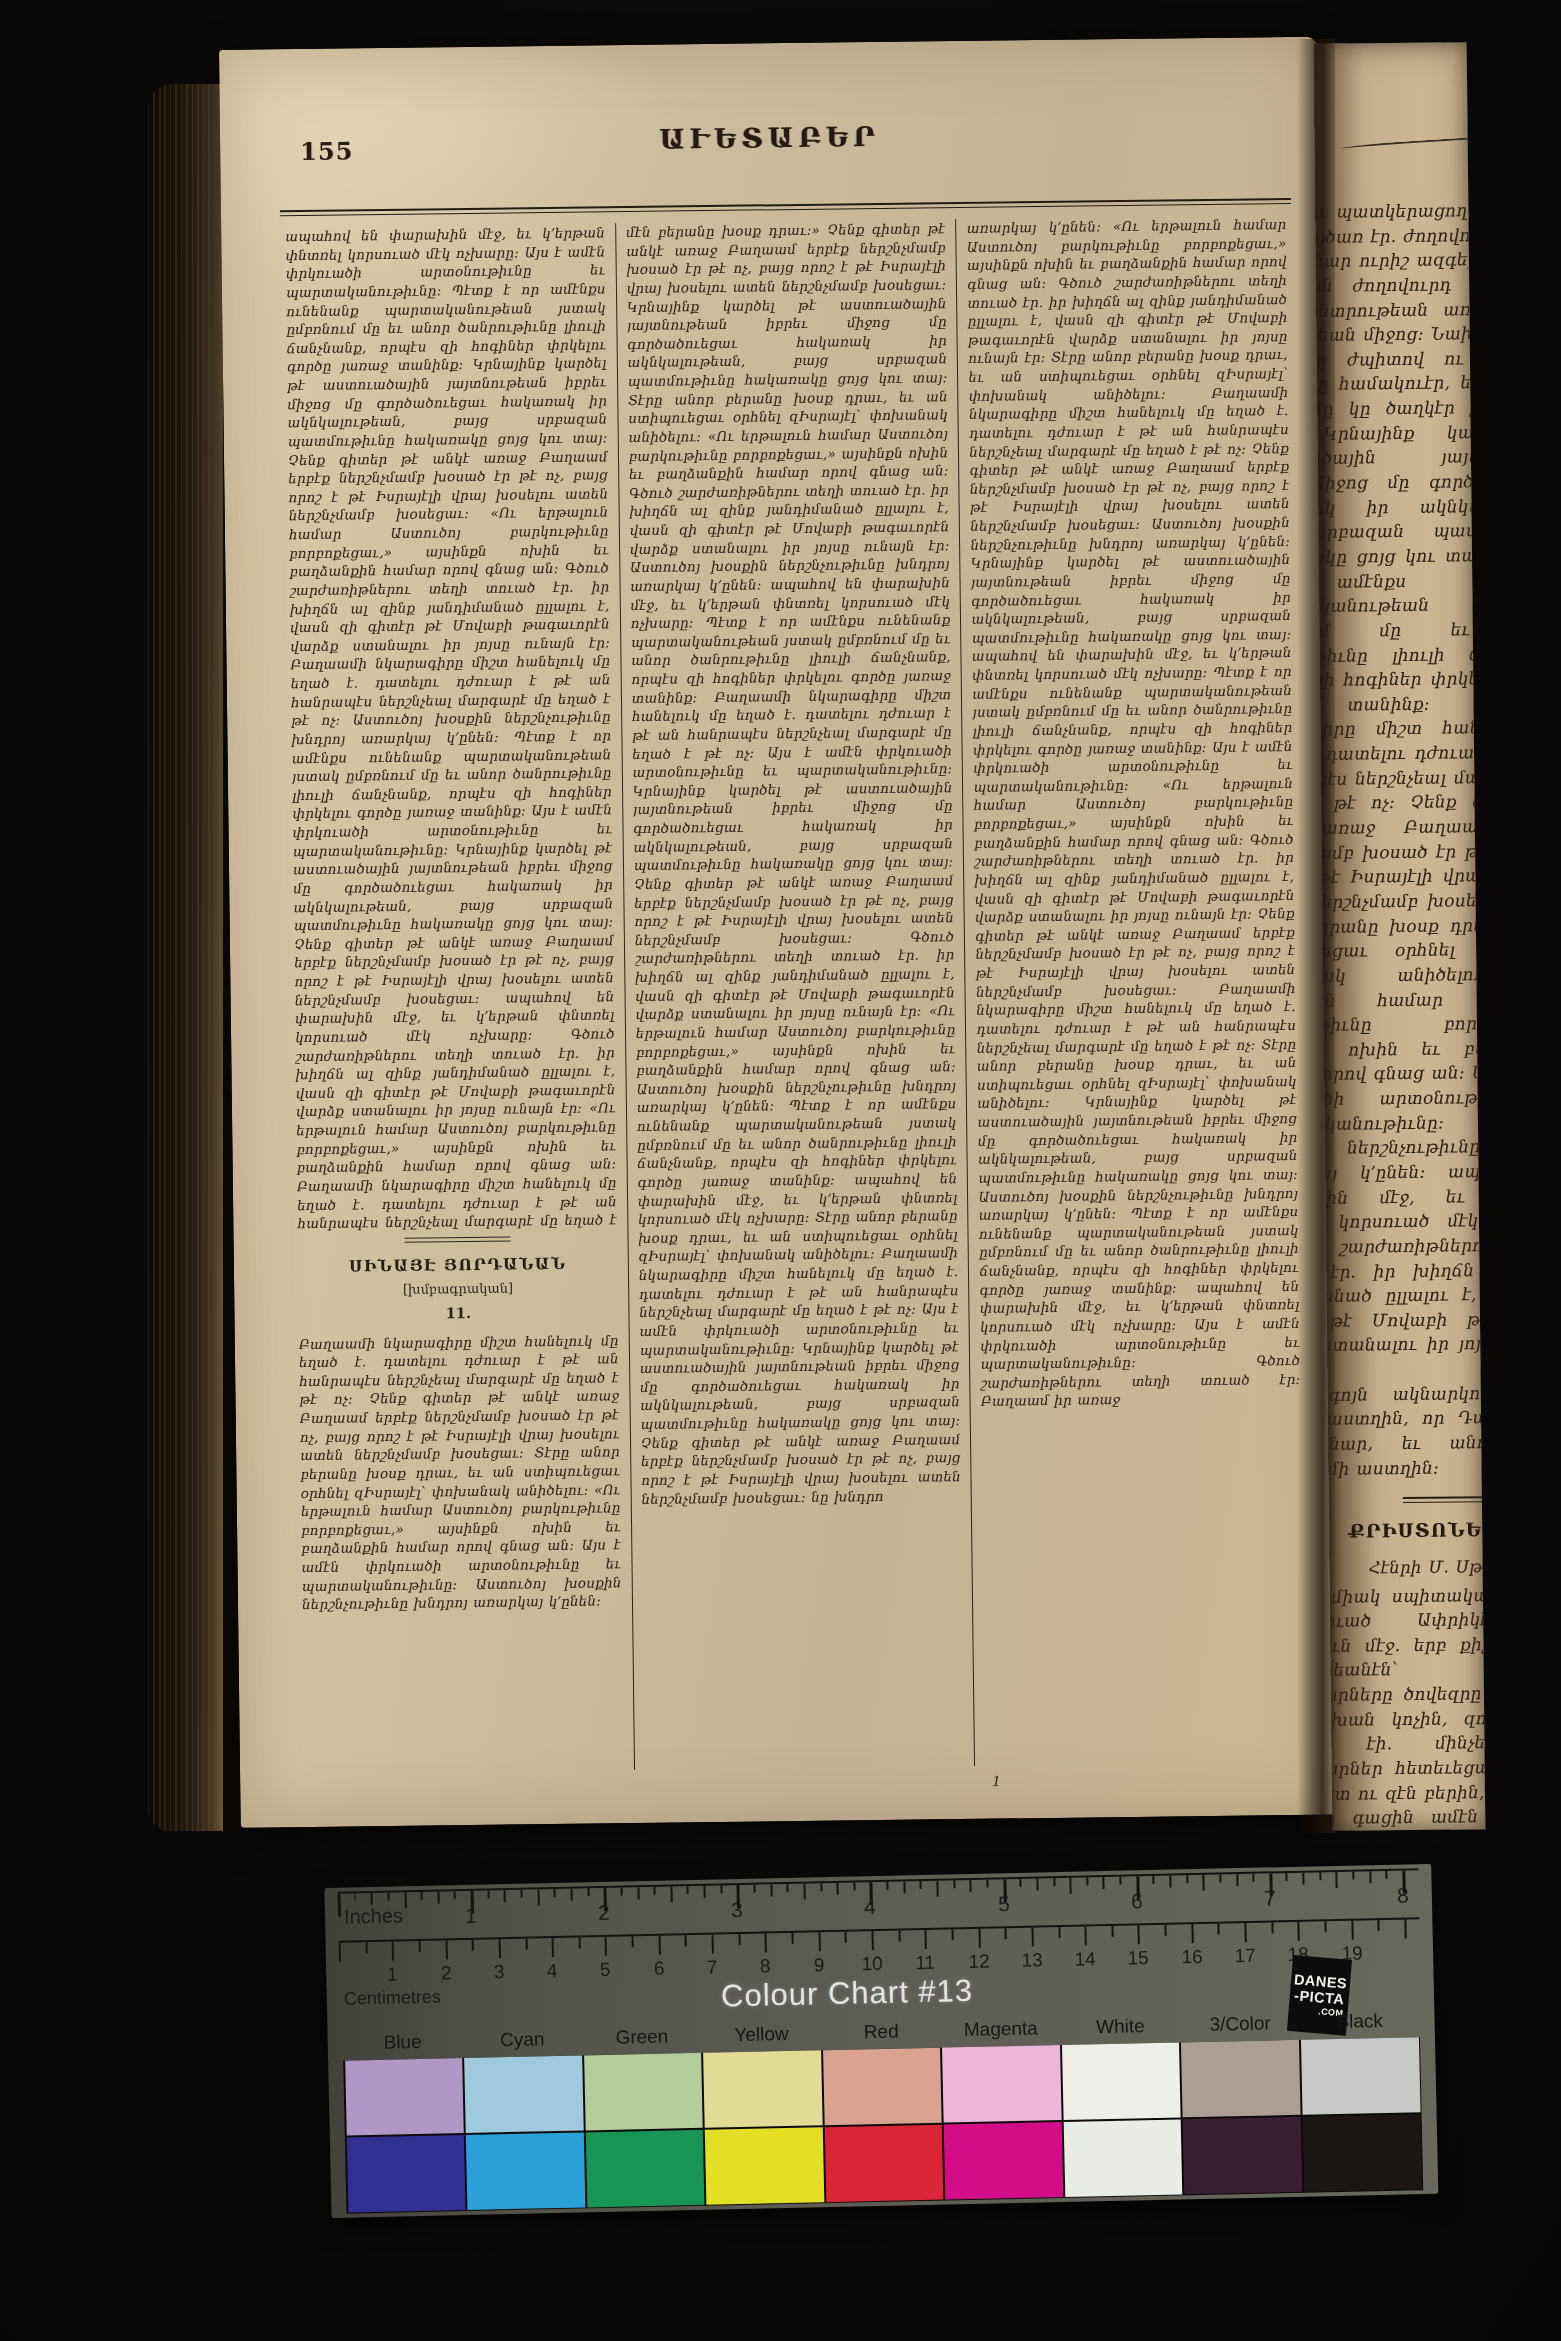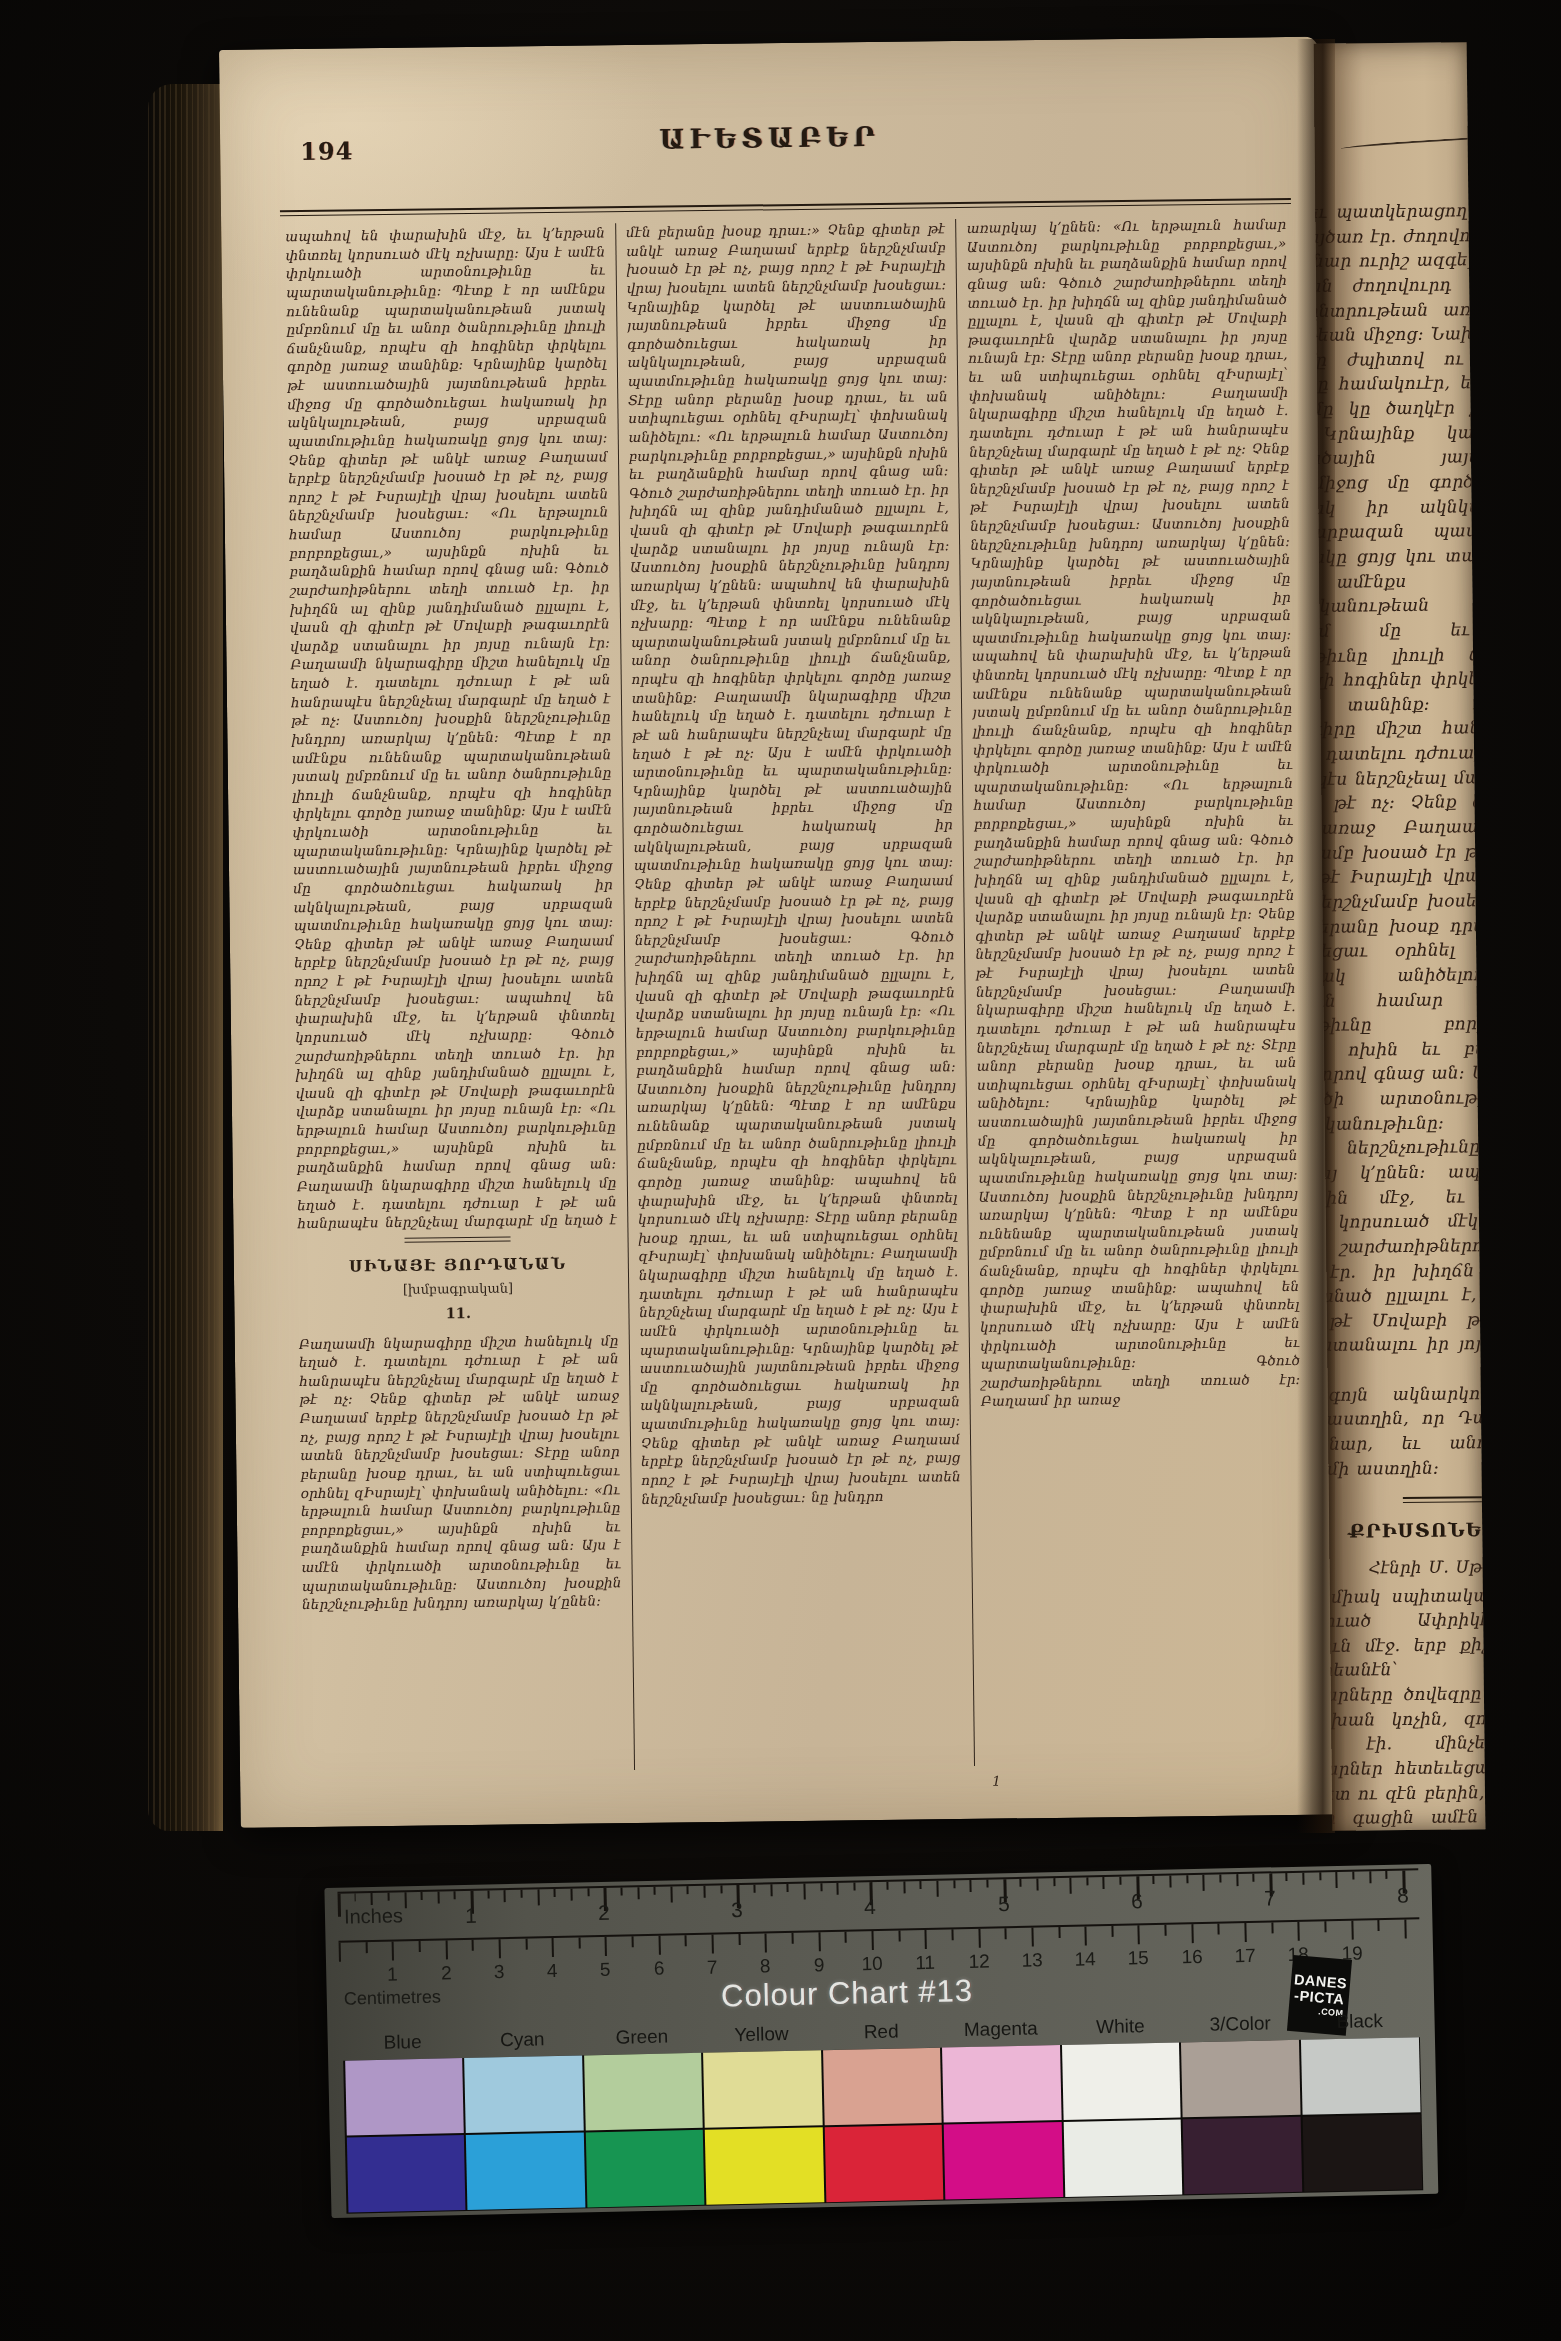--- a/index.html
+++ b/index.html
@@ -142,21 +142,21 @@
   .sw-row.r1{height:75px;}
   .sw-row.r2{flex:1 1 0;}
   .sw{flex:1 1 0;}
 </style>
 </head>
 <body>
 
 <div class="spine"></div>
 
 <div class="page">
-  <div class="page-number">194</div>
+  <div class="page-number">155</div>
   <div class="masthead">ԱՒԵՏԱԲԵՐ</div>
   <div class="head-rule"></div>
 
   <div class="columns">
     <div class="col">
       <div class="para para-a">ապահով են փարախին մէջ, եւ կ՚երթան փնտռել կորսուած մէկ ոչխարը։ Այս է ամէն փրկուածի արտօնութիւնը եւ պարտականութիւնը։ Պէտք է որ ամէնքս ունենանք պարտականութեան յստակ ըմբռնում մը եւ անոր ծանրութիւնը լիուլի ճանչնանք, որպէս զի հոգիներ փրկելու գործը յառաջ տանինք։ Կրնայինք կարծել թէ աստուածային յայտնութեան իբրեւ միջոց մը գործածուեցաւ հակառակ իր ակնկալութեան, բայց սրբազան պատմութիւնը հակառակը ցոյց կու տայ։ Չենք գիտեր թէ անկէ առաջ Բաղաամ երբէք ներշնչմամբ խօսած էր թէ ոչ, բայց որոշ է թէ Իսրայէլի վրայ խօսելու ատեն ներշնչմամբ խօսեցաւ։ «Ու երթալուն համար Աստուծոյ բարկութիւնը բորբոքեցաւ,» այսինքն ոխին եւ բաղձանքին համար որով գնաց ան։ Գծուծ շարժառիթներու տեղի տուած էր. իր խիղճն ալ զինք յանդիմանած ըլլալու է, վասն զի գիտէր թէ Մովաբի թագաւորէն վարձք ստանալու իր յոյսը ունայն էր։ Բաղաամի նկարագիրը միշտ հանելուկ մը եղած է. դատելու դժուար է թէ ան հանրապէս ներշնչեալ մարգարէ մը եղած է թէ ոչ։ Աստուծոյ խօսքին ներշնչութիւնը խնդրոյ առարկայ կ՚ընեն։ Պէտք է որ ամէնքս ունենանք պարտականութեան յստակ ըմբռնում մը եւ անոր ծանրութիւնը լիուլի ճանչնանք, որպէս զի հոգիներ փրկելու գործը յառաջ տանինք։ Այս է ամէն փրկուածի արտօնութիւնը եւ պարտականութիւնը։ Կրնայինք կարծել թէ աստուածային յայտնութեան իբրեւ միջոց մը գործածուեցաւ հակառակ իր ակնկալութեան, բայց սրբազան պատմութիւնը հակառակը ցոյց կու տայ։ Չենք գիտեր թէ անկէ առաջ Բաղաամ երբէք ներշնչմամբ խօսած էր թէ ոչ, բայց որոշ է թէ Իսրայէլի վրայ խօսելու ատեն ներշնչմամբ խօսեցաւ։ ապահով են փարախին մէջ, եւ կ՚երթան փնտռել կորսուած մէկ ոչխարը։ Գծուծ շարժառիթներու տեղի տուած էր. իր խիղճն ալ զինք յանդիմանած ըլլալու է, վասն զի գիտէր թէ Մովաբի թագաւորէն վարձք ստանալու իր յոյսը ունայն էր։ «Ու երթալուն համար Աստուծոյ բարկութիւնը բորբոքեցաւ,» այսինքն ոխին եւ բաղձանքին համար որով գնաց ան։ Բաղաամի նկարագիրը միշտ հանելուկ մը եղած է. դատելու դժուար է թէ ան հանրապէս ներշնչեալ մարգարէ մը եղած է թէ ոչ։</div>
       <div class="divider-sm"></div>
       <div class="sec-title">ՍԻՆԱՅԷ ՅՈՐԴԱՆԱՆ</div>
       <div class="sec-sub">[խմբագրական]</div>
       <div class="sec-num">11.</div>

